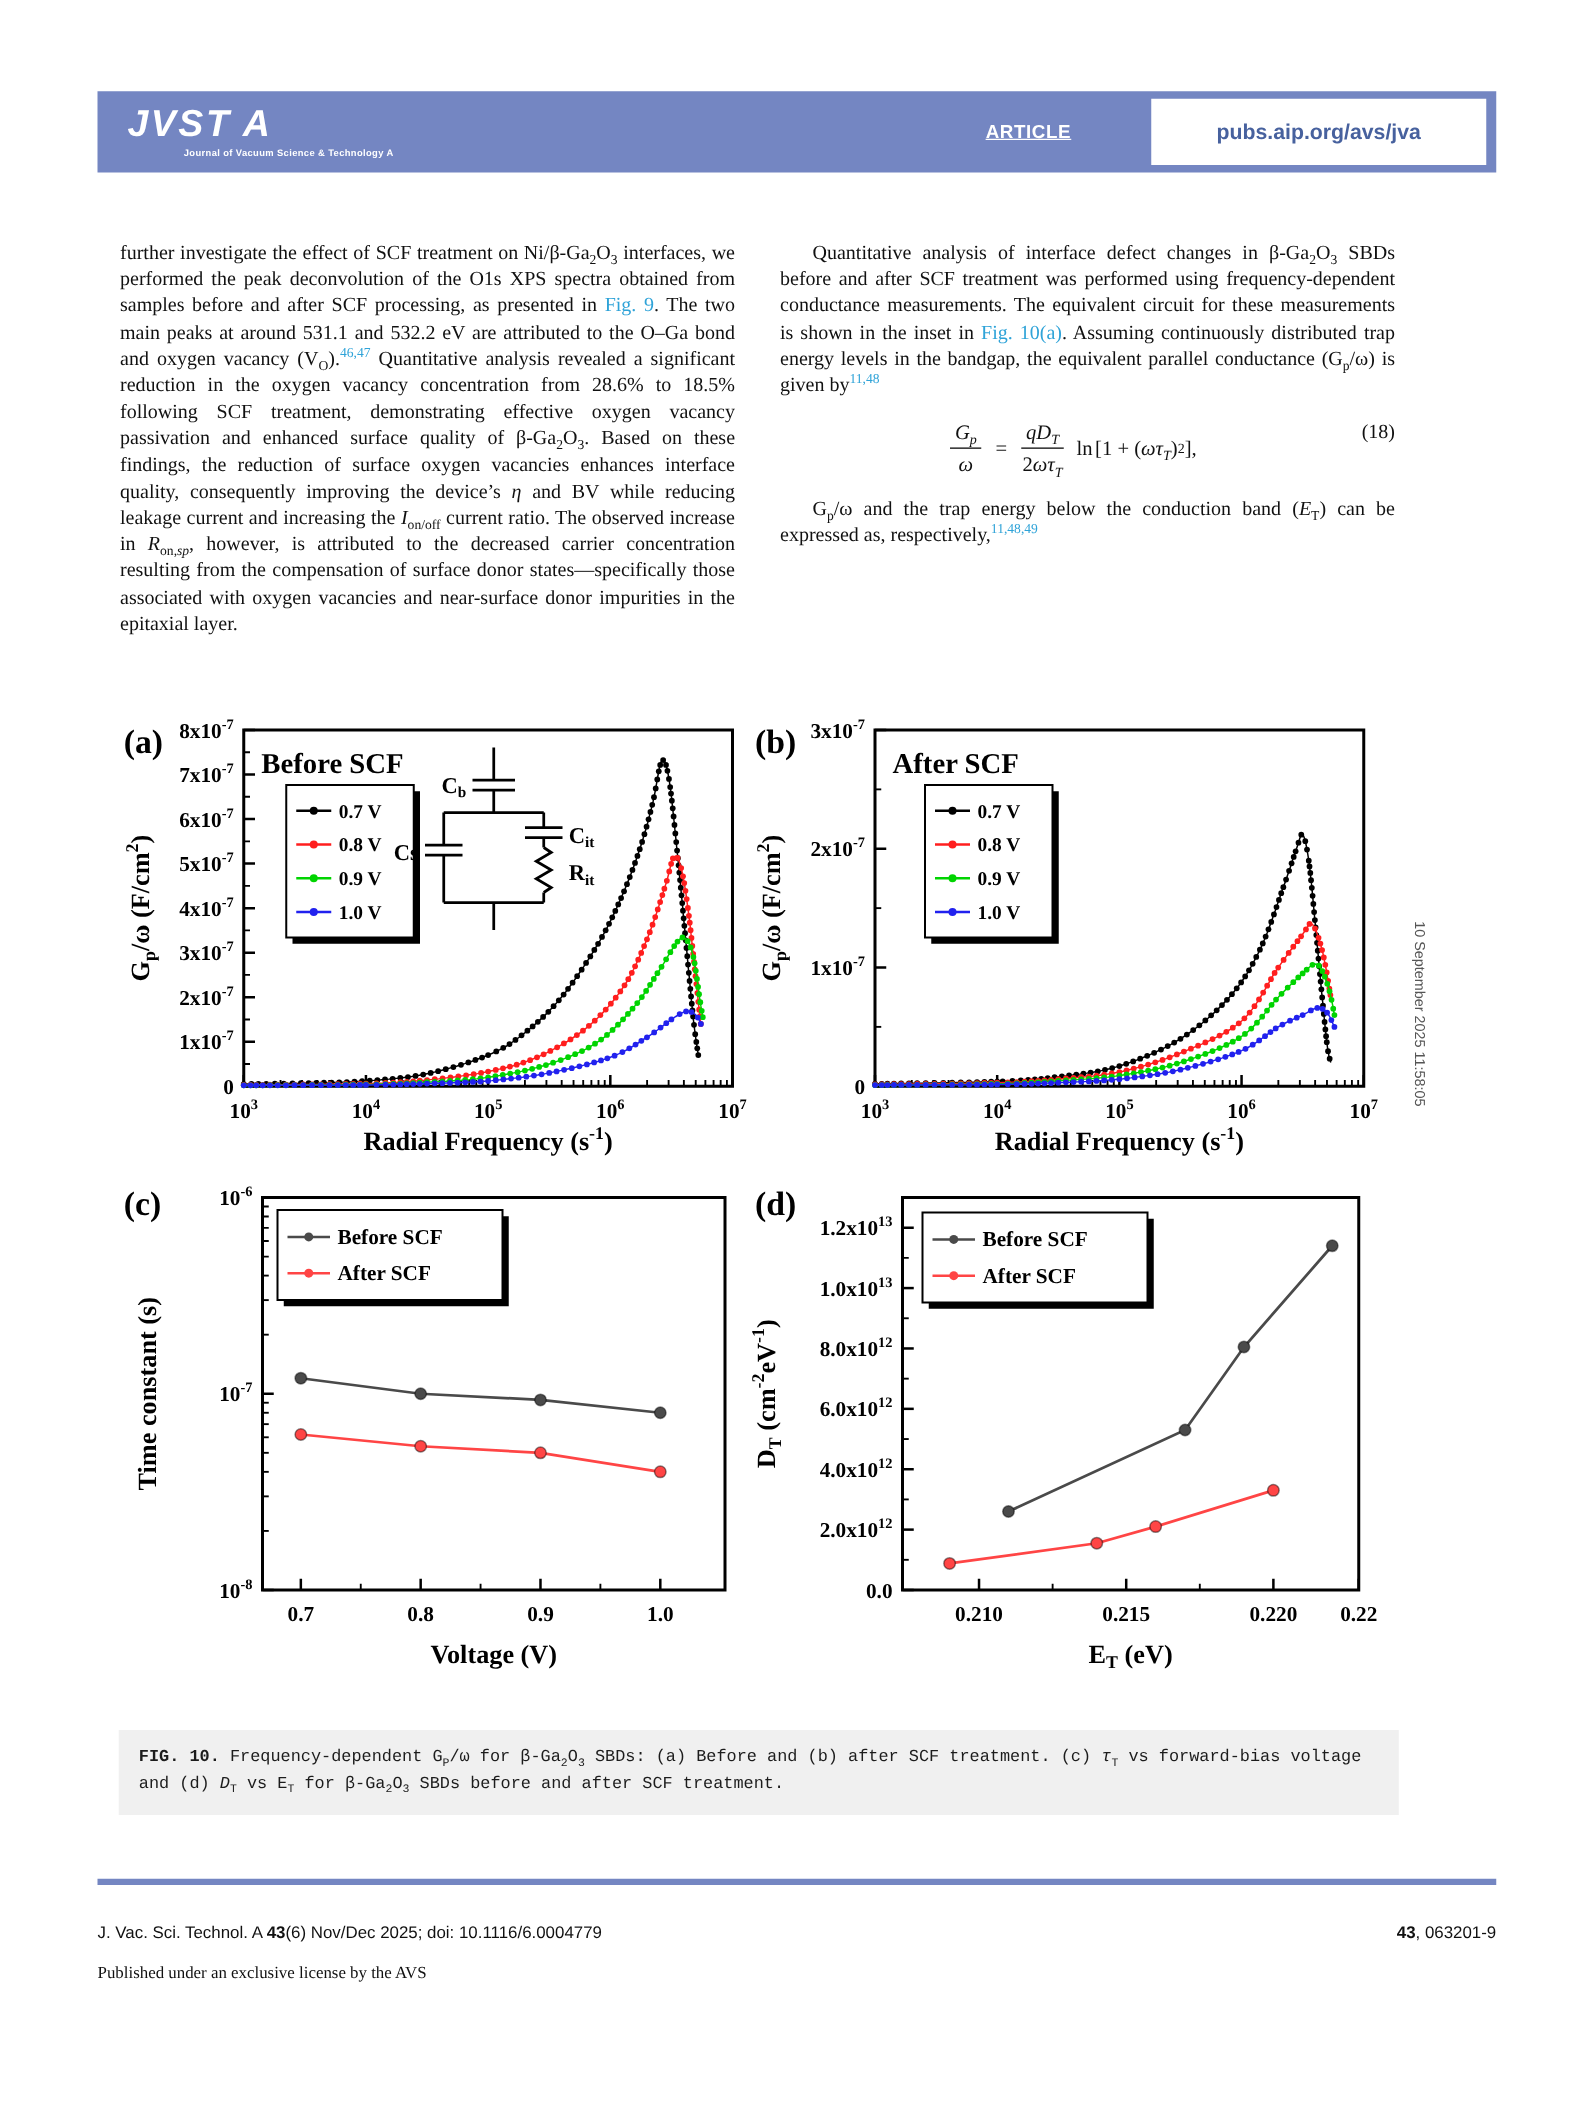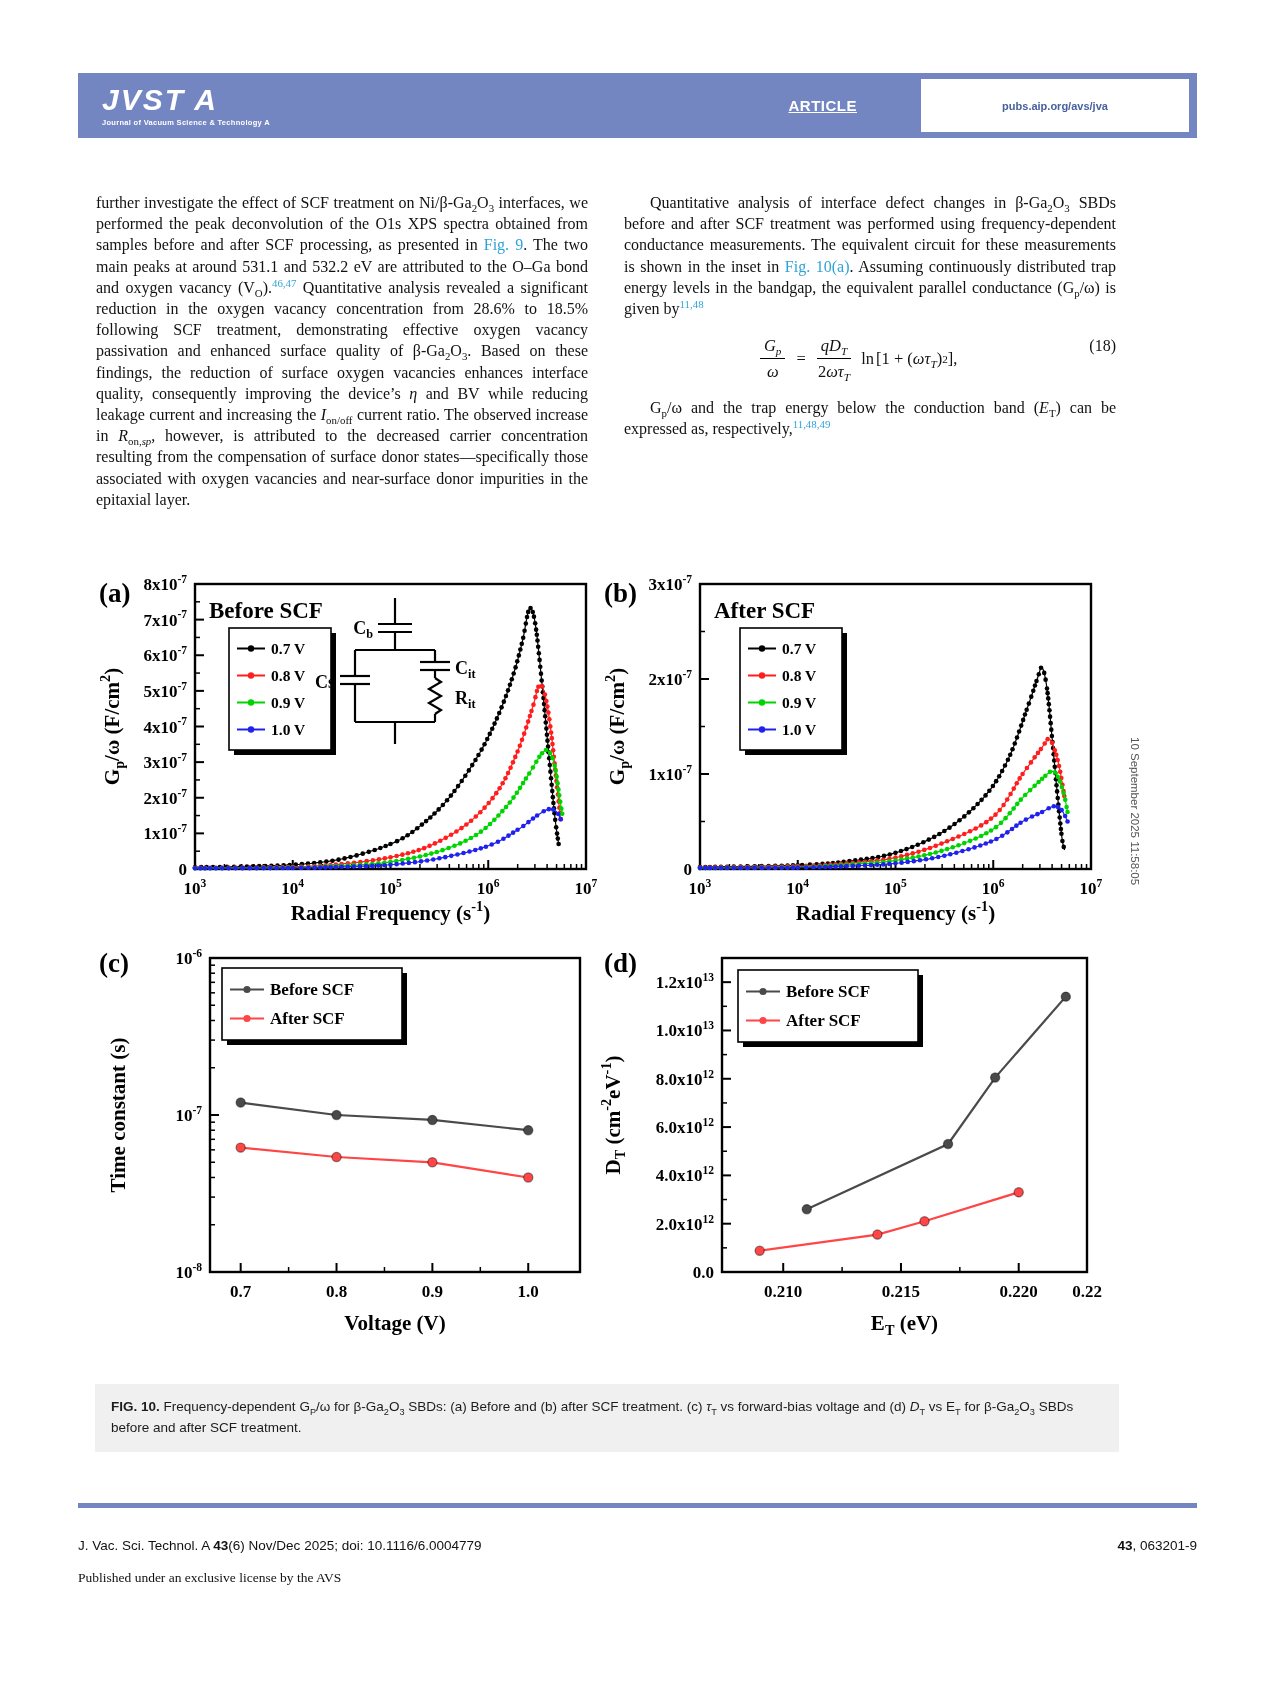--- a/index.html
+++ b/index.html
@@ -5,27 +5,27 @@
   html,body{margin:0;padding:0;background:#e8e8e8;}
   .page{position:relative;width:1275px;height:1688px;background:#fff;margin:0 auto;
         font-family:"Liberation Serif","DejaVu Serif",serif;overflow:hidden;padding-left:30px;}
   
   .band{position:absolute;left:78px;top:73px;width:1119px;height:65px;
         background:var(--band,#7486c2);display:flex;align-items:center;}
   .logo{margin-left:24px;color:#fff;}
   .logo-title{font-family:"Liberation Sans",sans-serif;font-weight:bold;font-size:30px;
               letter-spacing:2px;line-height:30px;font-style:italic;}
   .logo-sub{font-family:"Liberation Sans",sans-serif;font-weight:bold;font-size:7.5px;
-            letter-spacing:.3px;margin-top:3px;}
+            letter-spacing:.3px;margin-top:3px;margin-left:45px;}
   .article-label{position:absolute;right:340px;color:#fff;
                  font-family:"Liberation Sans",sans-serif;font-weight:bold;font-size:15px;
                  letter-spacing:.5px;text-decoration:underline;}
   .url-box{position:absolute;right:8px;top:6px;bottom:6px;width:268px;background:#fff;
            display:flex;align-items:center;justify-content:center;
-           font-family:"Liberation Sans",sans-serif;font-weight:bold;font-size:11px;
+           font-family:"Liberation Sans",sans-serif;font-weight:bold;font-size:17px;
            color:var(--urltext,#47619e);cursor:pointer;text-align:center;}
   
   .columns{position:absolute;left:96px;top:192px;width:1020px;display:flex;gap:36px;
            font-size:16px;line-height:21.2px;text-align:justify;color:#111;}
   .col{width:492px;}
   .para{margin:0;}
   .indent{text-indent:26px;}
   .lnk{color:var(--link,#2fa3d8);cursor:pointer;}
   sub,sup{font-size:68%;line-height:0;}
   .equation{display:flex;margin:16px 0 14px;}
@@ -36,21 +36,21 @@
   .op{margin:0 7px;}
   .fn{margin:0 2px 0 6px;}
   .eq-num{font-size:16px;}
   
   .figure{position:absolute;left:95px;top:562px;width:1010px;display:grid;
           grid-template-columns:505px 505px;}
   .figure svg{display:block;}
   svg text{font-family:"Liberation Serif","DejaVu Serif",serif;font-weight:bold;fill:#000;}
   .caption{position:absolute;left:95px;top:1384px;width:1024px;box-sizing:border-box;
            background:var(--capbg,#f0f0f0);padding:13px 16px;
-           font-family:Liberation Sans, sans-serif;font-size:13.5px;line-height:1.55;
+           font-family:Liberation Mono, monospace;font-size:13.5px;line-height:1.55;
            color:#1c1c1c;text-align:left;}
   .sidebar-date{position:absolute;left:1141px;top:737px;transform-origin:0 0;
                 transform:rotate(90deg);font-family:"Liberation Sans",sans-serif;
                 font-size:11.5px;color:#555;white-space:nowrap;}
   
   .footer{position:absolute;left:78px;width:1119px;top:1503px;
           font-family:"Liberation Sans",sans-serif;color:#111;}
   .footer-rule{height:5px;background:var(--band,#7486c2);}
   .footer-row{display:flex;justify-content:space-between;margin-top:30px;font-size:13.5px;}
   .footer-license{margin-top:17px;font-size:13.5px;font-family:Liberation Serif, serif;}

